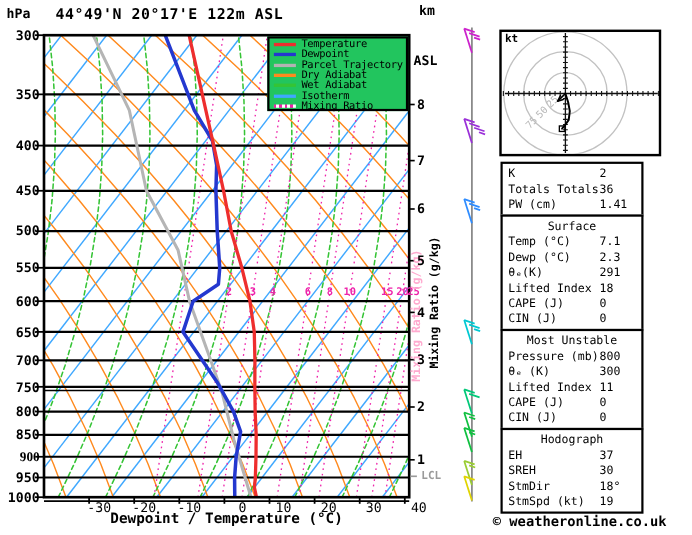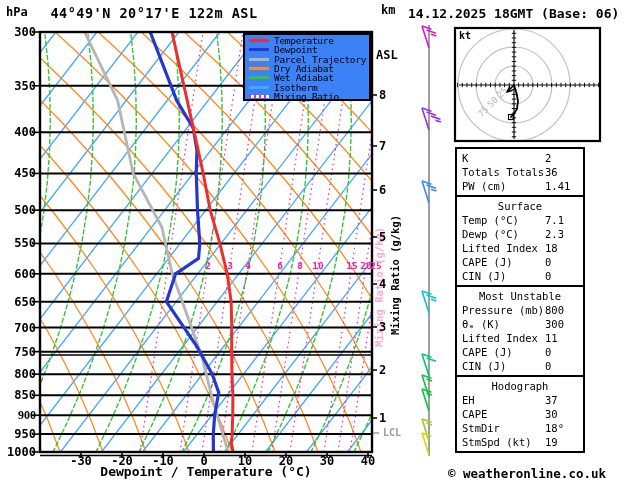--- a/index.html
+++ b/index.html
@@ -12,27 +12,27 @@
   #km-unit{left:381px;top:3px;font-size:12px;font-weight:bold;}
   #asl-unit{left:376px;top:16px;font-size:12px;font-weight:bold;margin-top:32px;}
   #date-title{left:408px;top:6px;font-size:13px;font-weight:bold;}
   #x-axis-title{left:40px;top:464px;width:332px;text-align:center;font-size:13px;font-weight:bold;}
   #kt-label{left:459px;top:30px;font-size:10px;font-weight:bold;}
   #lcl-label{left:383px;top:427px;font-size:10px;font-weight:bold;color:#9a9a9a;}
   #mix-label-black{left:395px;top:275px;font-size:10.5px;font-weight:bold;transform:translate(-50%,-50%) rotate(-90deg);}
   #mix-label-pink{left:379px;top:287px;font-size:10.5px;font-weight:bold;color:#ffaacf;transform:translate(-50%,-50%) rotate(-90deg);}
   #footer-credit{left:446px;top:466px;width:162px;text-align:center;font-size:12.5px;font-weight:bold;}
   #legend-box{position:absolute;left:243px;top:33px;width:128px;height:68px;z-index:4;
-    background:#3b82f6;border:2.5px solid #000;box-sizing:border-box;padding:1px 0 0 4px;}
+    background:#22c55e;border:2.5px solid #000;box-sizing:border-box;padding:1px 0 0 4px;}
   .legend-row{display:flex;align-items:center;height:9.3px;}
   .legend-swatch{width:20px;height:3px;margin-right:5px;flex:none;}
   .legend-text{font-size:9.5px;letter-spacing:-.3px;line-height:9px;}
   .ptick{position:absolute;left:4px;width:32px;text-align:right;font-size:12px;font-weight:bold;z-index:3;}
   .kmtick{position:absolute;left:379px;font-size:12px;font-weight:bold;z-index:3;}
-  .ttick{position:absolute;width:40px;text-align:center;top:454px;font-size:12px;font-weight:bold;z-index:3;}
+  .ttick{position:absolute;width:40px;text-align:right;top:454px;font-size:12px;font-weight:normal;z-index:3;}
   .mixnum{position:absolute;width:22px;text-align:center;top:260px;font-size:9.5px;font-weight:bold;color:#f0f;
     color:#ee22aa;z-index:2;}
   #indices-table{position:absolute;left:455px;top:149px;width:130px;z-index:3;font-size:10.5px;}
   .tbl-section{border:2px solid #000;background:#fff;margin-top:-2px;padding:2px 0 2px 0;}
   .tbl-header{text-align:center;height:14px;line-height:14px;}
   .tbl-row{display:flex;height:14px;line-height:14px;padding:0 2px 0 5px;}
   .tbl-label{flex:1;}
   .tbl-value{width:36px;flex:none;text-align:left;}
 </style>
 </head>
@@ -310,21 +310,20 @@
           <line x1="514" y1="85" x2="507" y2="92" stroke="#000" stroke-width="1.6"></line>
           <polyline points="512,90.5 507,92 509.5,87" fill="none" stroke="#000" stroke-width="1.4" stroke-linejoin="round" stroke-linecap="round"></polyline>
         </g>
       </g>
     </svg>
 
   <div class="lbl" id="hpa-unit">hPa</div>
   <div class="lbl" id="station-title">44°49'N 20°17'E 122m ASL</div>
   <div class="lbl" id="km-unit">km</div>
   <div class="lbl" id="asl-unit">ASL</div>
-  <div class="lbl" id="date-title">14.12.2025 18GMT (Base: 06)</div>
   <div class="lbl" id="x-axis-title">Dewpoint / Temperature (°C)</div>
   <div class="lbl" id="kt-label">kt</div>
   <div class="lbl" id="lcl-label">LCL</div>
   <div class="lbl" id="mix-label-pink">Mixing Ratio (g/kg)</div>
   <div class="lbl" id="mix-label-black">Mixing Ratio (g/kg)</div>
   <div class="lbl" id="footer-credit">© weatheronline.co.uk</div>
 
   <div id="legend-box">
       <div class="legend-row">
         <div class="legend-swatch" style="background: rgb(238, 46, 46);"></div>
@@ -416,20 +415,24 @@
         <div class="tbl-header">Surface</div>
         <div class="tbl-row">
           <span class="tbl-label">Temp (°C)</span>
           <span class="tbl-value">7.1</span>
         </div>
         <div class="tbl-row">
           <span class="tbl-label">Dewp (°C)</span>
           <span class="tbl-value">2.3</span>
         </div>
         <div class="tbl-row">
+          <span class="tbl-label">θₑ(K)</span>
+          <span class="tbl-value">291</span>
+        </div>
+        <div class="tbl-row">
           <span class="tbl-label">Lifted Index</span>
           <span class="tbl-value">18</span>
         </div>
         <div class="tbl-row">
           <span class="tbl-label">CAPE (J)</span>
           <span class="tbl-value">0</span>
         </div>
         <div class="tbl-row">
           <span class="tbl-label">CIN (J)</span>
           <span class="tbl-value">0</span>
@@ -458,21 +461,21 @@
           <span class="tbl-value">0</span>
         </div>
       </div>
       <div class="tbl-section">
         <div class="tbl-header">Hodograph</div>
         <div class="tbl-row">
           <span class="tbl-label">EH</span>
           <span class="tbl-value">37</span>
         </div>
         <div class="tbl-row">
-          <span class="tbl-label">CAPE</span>
+          <span class="tbl-label">SREH</span>
           <span class="tbl-value">30</span>
         </div>
         <div class="tbl-row">
           <span class="tbl-label">StmDir</span>
           <span class="tbl-value">18°</span>
         </div>
         <div class="tbl-row">
           <span class="tbl-label">StmSpd (kt)</span>
           <span class="tbl-value">19</span>
         </div>

